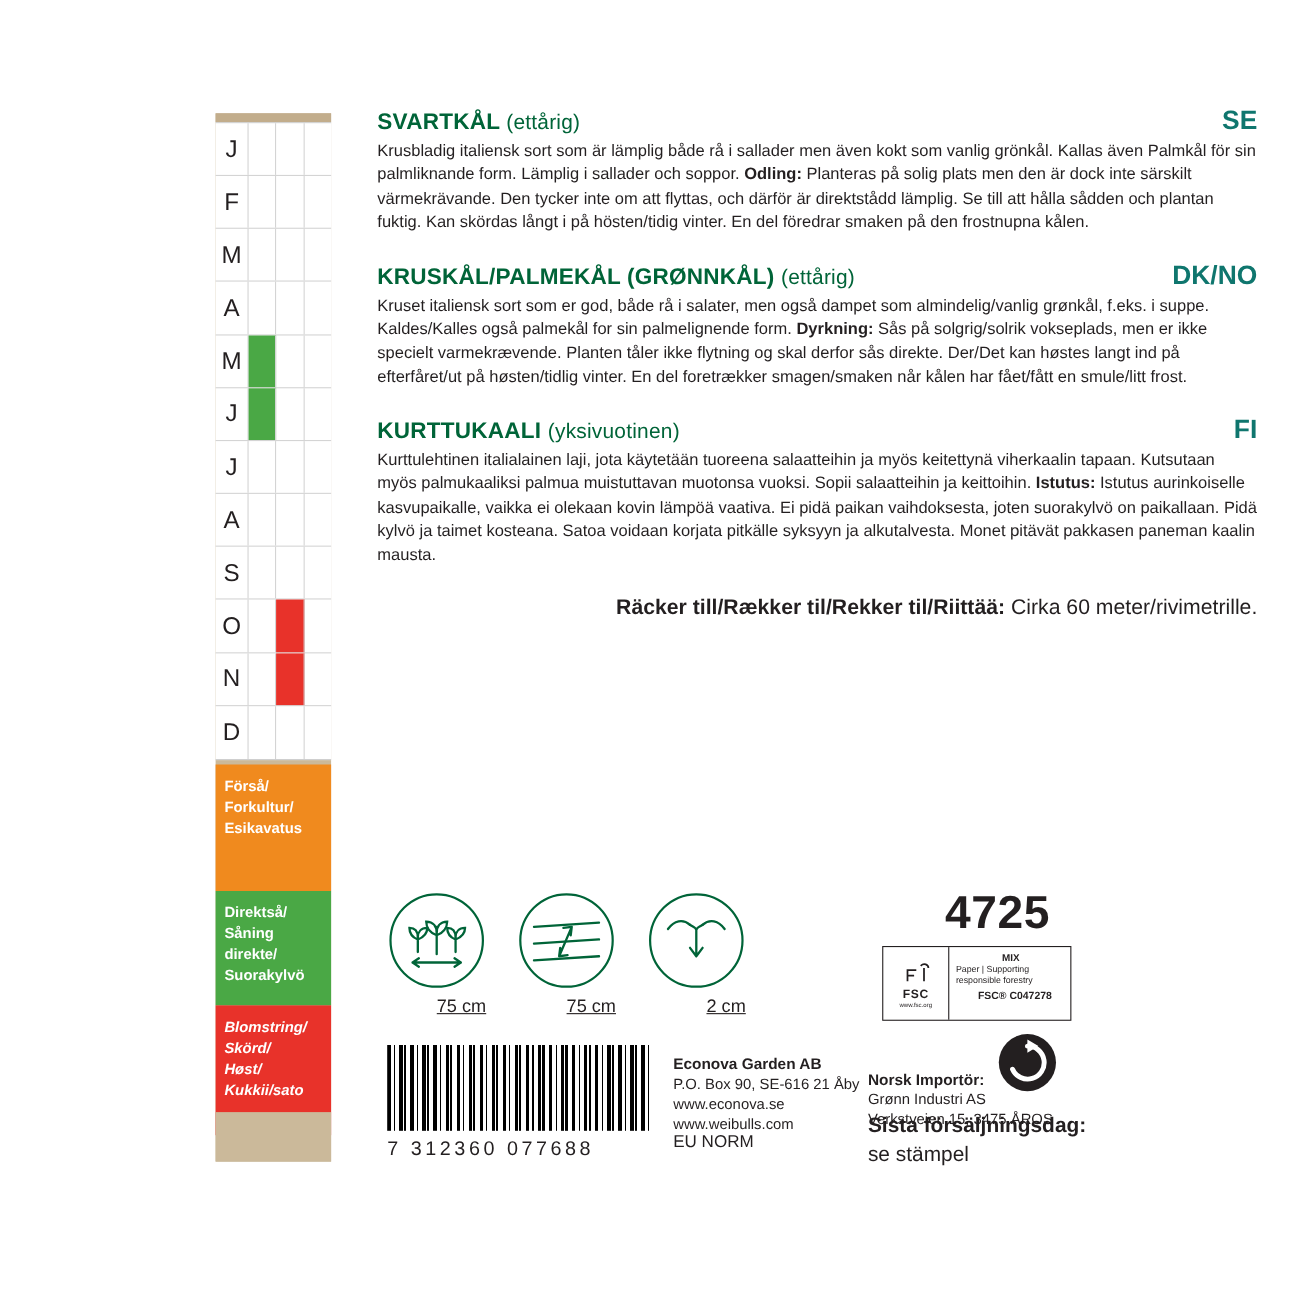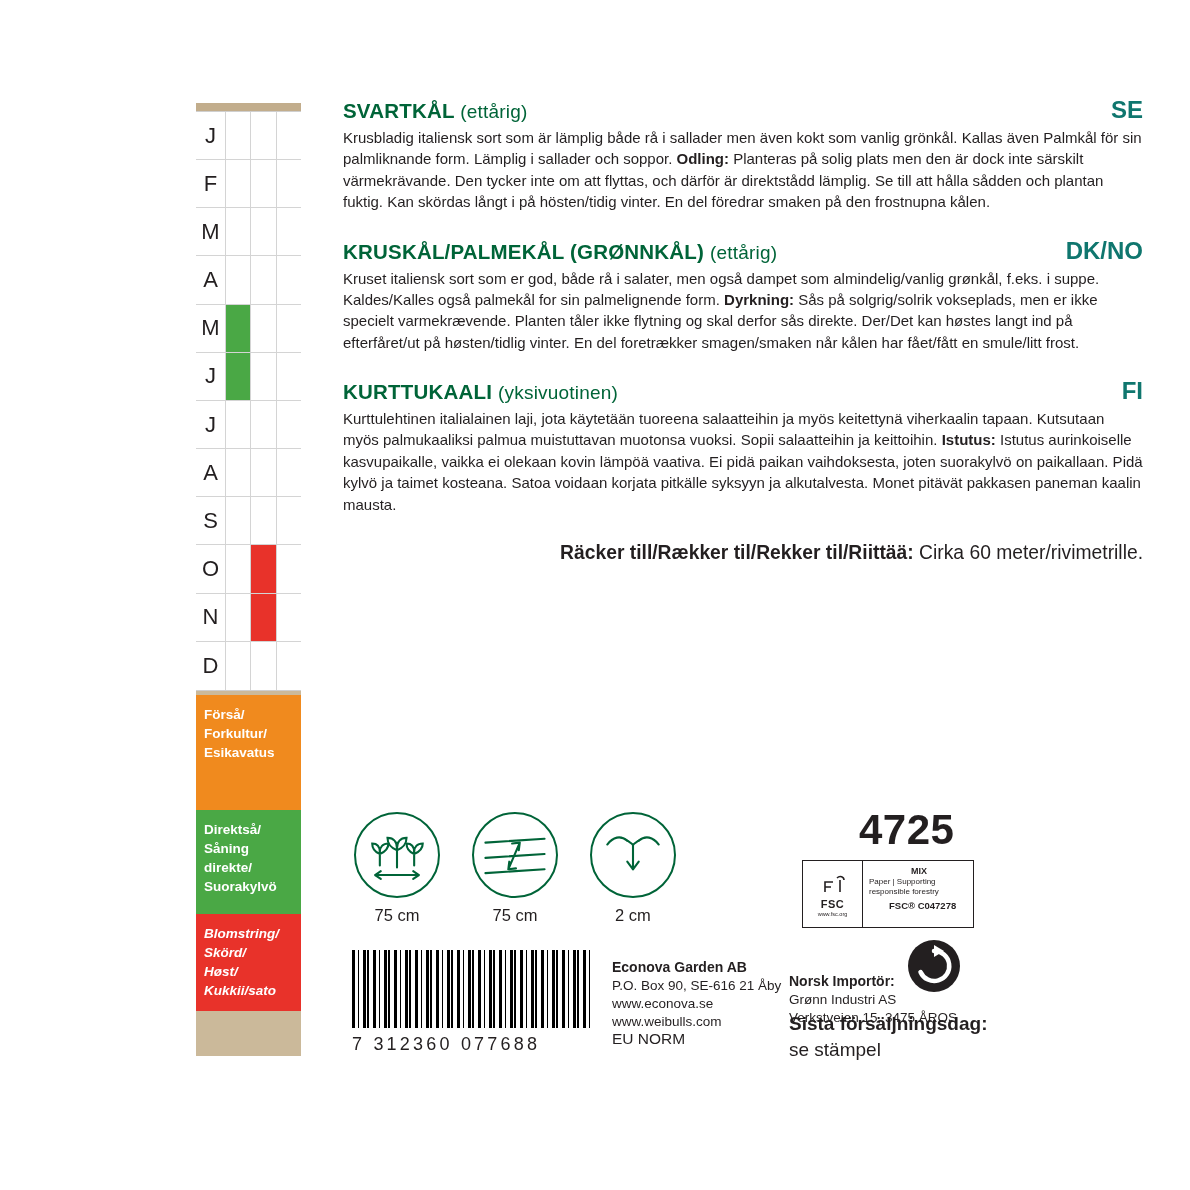--- a/index.html
+++ b/index.html
@@ -157,21 +157,21 @@
 
   
   .icons-row {
     position: absolute;
     left: 352px;
     top: 812px;
     width: 340px;
     display: flex;
     gap: 28px;
   }
-  .icon-item { width: 90px; text-align: center; }
+  .icon-item { width: 90px; text-align: right; text-decoration: underline; }
   .icon-circle {
     width: 86px; height: 86px;
     border: 2.5px solid #006438;
     border-radius: 50%;
     box-sizing: border-box;
     display: block;
     margin: 0 auto 8px auto;
   }
   .icon-label {
     font-size: 16.5px;

